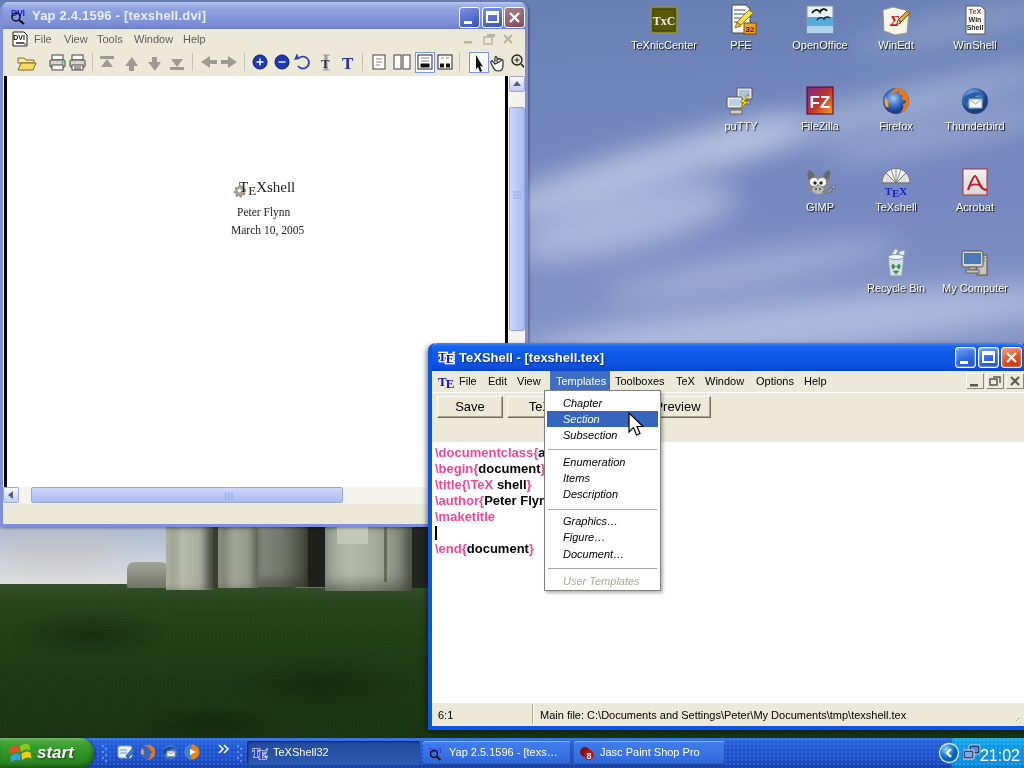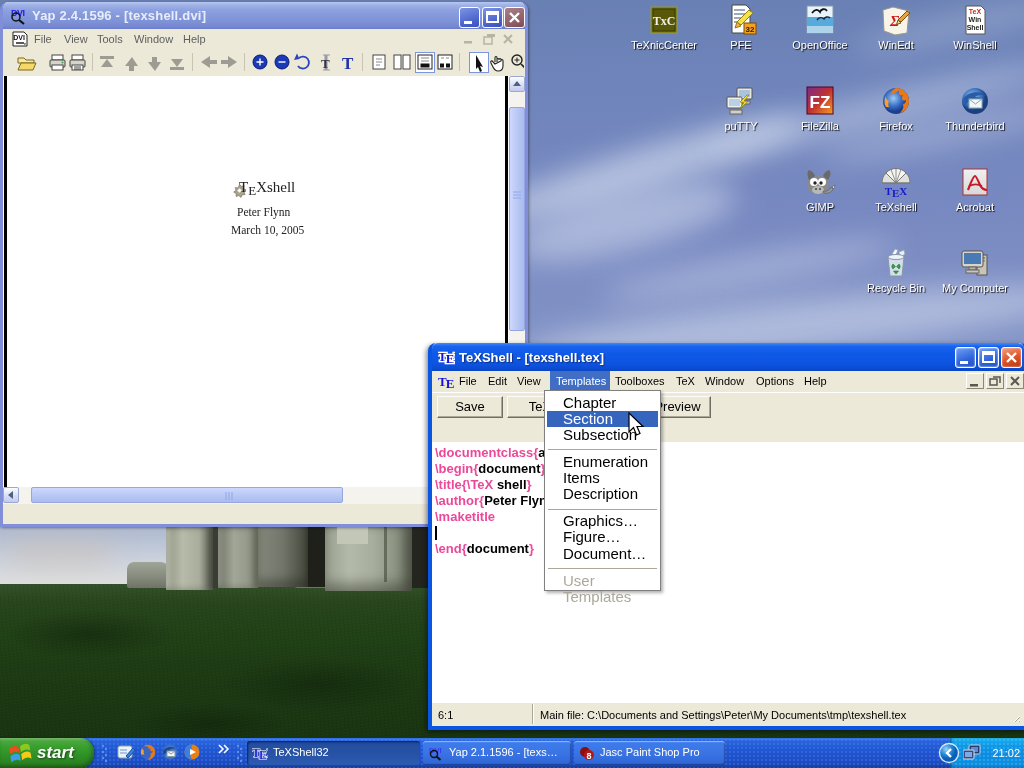--- a/index.html
+++ b/index.html
@@ -76,21 +76,21 @@
 #tex-tools { position:absolute; left:0; top:49px; right:0; height:27px; background:#ece9d8; border-top:1px solid #fff; }
 .xpbtn { position:absolute; top:3px; height:22px; background:#ece9d8; border-top:1px solid #fdfbf5; border-left:1px solid #fdfbf5; border-right:1px solid #716f64; border-bottom:1px solid #716f64; box-shadow:inset -1px -1px 0 #aca899; font-size:13px; color:#000; text-align:center; line-height:20px; }
 #tex-tabrow { position:absolute; left:0; top:76px; right:0; height:23px; background:#ece9d8; border-top:1px solid #fff; }
 #tex-tab { position:absolute; left:4px; top:2px; width:75px; height:20px; border:1px solid #999; border-top:1px solid #fff; border-left:1px solid #fff; background:#ece9d8; font-weight:bold; font-size:12px; text-align:center; line-height:18px; }
 #tex-edit { position:absolute; left:0; top:99px; right:0; bottom:25px; background:#fff; font-weight:bold; font-size:13px; }
 #tex-edit div { position:absolute; left:3px; white-space:pre; }
 .red { color:#ec4899; }
 #tex-status { position:absolute; left:0; right:0; bottom:0; height:25px; background:#ece9d8; border-top:2px solid #fff; font-size:11px; color:#000; }
 
 
-#menu-drop { position:absolute; left:544px; top:390px; width:117px; height:201px; background:#fff; border:1px solid #808080; box-shadow:2px 2px 3px rgba(0,0,0,.3); font-size:15px; color:#000; }
+#menu-drop { position:absolute; left:544px; top:390px; width:117px; height:201px; background:#fff; border:1px solid #808080; box-shadow:2px 2px 3px rgba(0,0,0,.3); font-size:11px; color:#000;font-style:italic; }
 #menu-drop .mi { position:absolute; left:2px; right:2px; height:16px; line-height:16px; padding-left:16px; }
 #menu-drop .sep { position:absolute; left:3px; right:3px; height:1px; background:#aca899; }
 #menu-drop .hi { background:#3565bd; color:#fff; }
 #menu-drop .dis { color:#aca899; }
 
 
 #taskbar { left:0; top:738px; width:1024px; height:30px;
   background:
    radial-gradient(rgba(90,150,245,.28) 1px, rgba(0,0,0,0) 1.2px),
    linear-gradient(180deg,#2662dd 0%,#3a80f0 3%,#2a65dd 8%,#2157d3 35%,#1e4fc8 70%,#1c49bd 88%,#1640a2 96%,#123a93 100%);
@@ -108,21 +108,21 @@
 }
 .taskbtn.pressed { background:linear-gradient(180deg,#1c48a8 0%,#24509f 20%,#2853a6 60%,#2d5cb4 100%); box-shadow:inset 1px 1px 2px rgba(0,0,30,.6); }
 .taskbtn .ticon { position:absolute; left:5px; top:4px; width:16px; height:16px; }
 .taskbtn .ttxt { position:absolute; left:26px; top:5px; white-space:nowrap; overflow:hidden; }
 #tray { position:absolute; right:0; top:0; width:74px; height:30px;
   background:
    radial-gradient(rgba(120,220,255,.25) 1px, rgba(0,0,0,0) 1.2px),
    linear-gradient(180deg,#28c4f5 0%,#15a8ef 8%,#0f95e5 30%,#0d8ade 60%,#0e90e2 85%,#0a7ed0 100%);
   background-size:4px 4px, 100% 100%;
   box-shadow:inset 2px 0 2px rgba(0,30,90,.4);
-  color:#fff; font-size:11px;
+  color:#fff; font-size:16px;
 }
 #qlaunch { position:absolute; left:100px; top:0; width:145px; height:30px; }
 </style>
 </head>
 <body>
 
 <div class="abs" id="sky"></div>
 <div class="cloud" style="left:470px;top:150px;width:340px;height:40px;background:rgba(234,240,250,.55);transform:rotate(-17deg);"></div>
 <div class="cloud" style="left:510px;top:195px;width:230px;height:55px;background:rgba(230,237,248,.45);transform:rotate(-14deg);"></div>
 <div class="cloud" style="left:700px;top:95px;width:360px;height:30px;background:rgba(230,237,249,.4);transform:rotate(-14deg);"></div>
@@ -633,21 +633,21 @@
         <text x="0" y="12" font-size="12" font-weight="bold" fill="#2a2ae0" stroke="#fff" stroke-width="1.1" paint-order="stroke" font-family="Liberation Serif">T<tspan dy="1.5" dx="-1">E</tspan><tspan dy="-1.5" dx="-.5">X</tspan></text>
       </svg>
     <span class="ttxt">TeXShell32</span>
   </div>
   <div class="taskbtn" style="left:423px;width:148px;">
     <svg class="ticon" viewBox="0 0 16 16">
         <text x="1" y="8" font-size="7.5" font-weight="bold" fill="#3a3aee">DVI</text>
         <circle cx="6" cy="9" r="3.5" fill="none" stroke="#111" stroke-width="1.4"></circle>
         <path d="M8.5 11.5l4 3.5" stroke="#111" stroke-width="2"></path>
       </svg>
-    <span class="ttxt">Yap 2.1.1596 - [texs…</span>
+    <span class="ttxt">Yap 2.5.1596 - [texs…</span>
   </div>
   <div class="taskbtn" style="left:574px;width:151px;">
     <svg class="ticon" viewBox="0 0 16 16">
         <circle cx="6" cy="7" r="5" fill="#8a1010"></circle>
         <circle cx="10" cy="10" r="5" fill="#b01818"></circle>
         <text x="10" y="14" font-size="9" font-weight="bold" fill="#fff" text-anchor="middle">8</text>
       </svg>
     <span class="ttxt">Jasc Paint Shop Pro</span>
   </div>
   <div id="tray">

